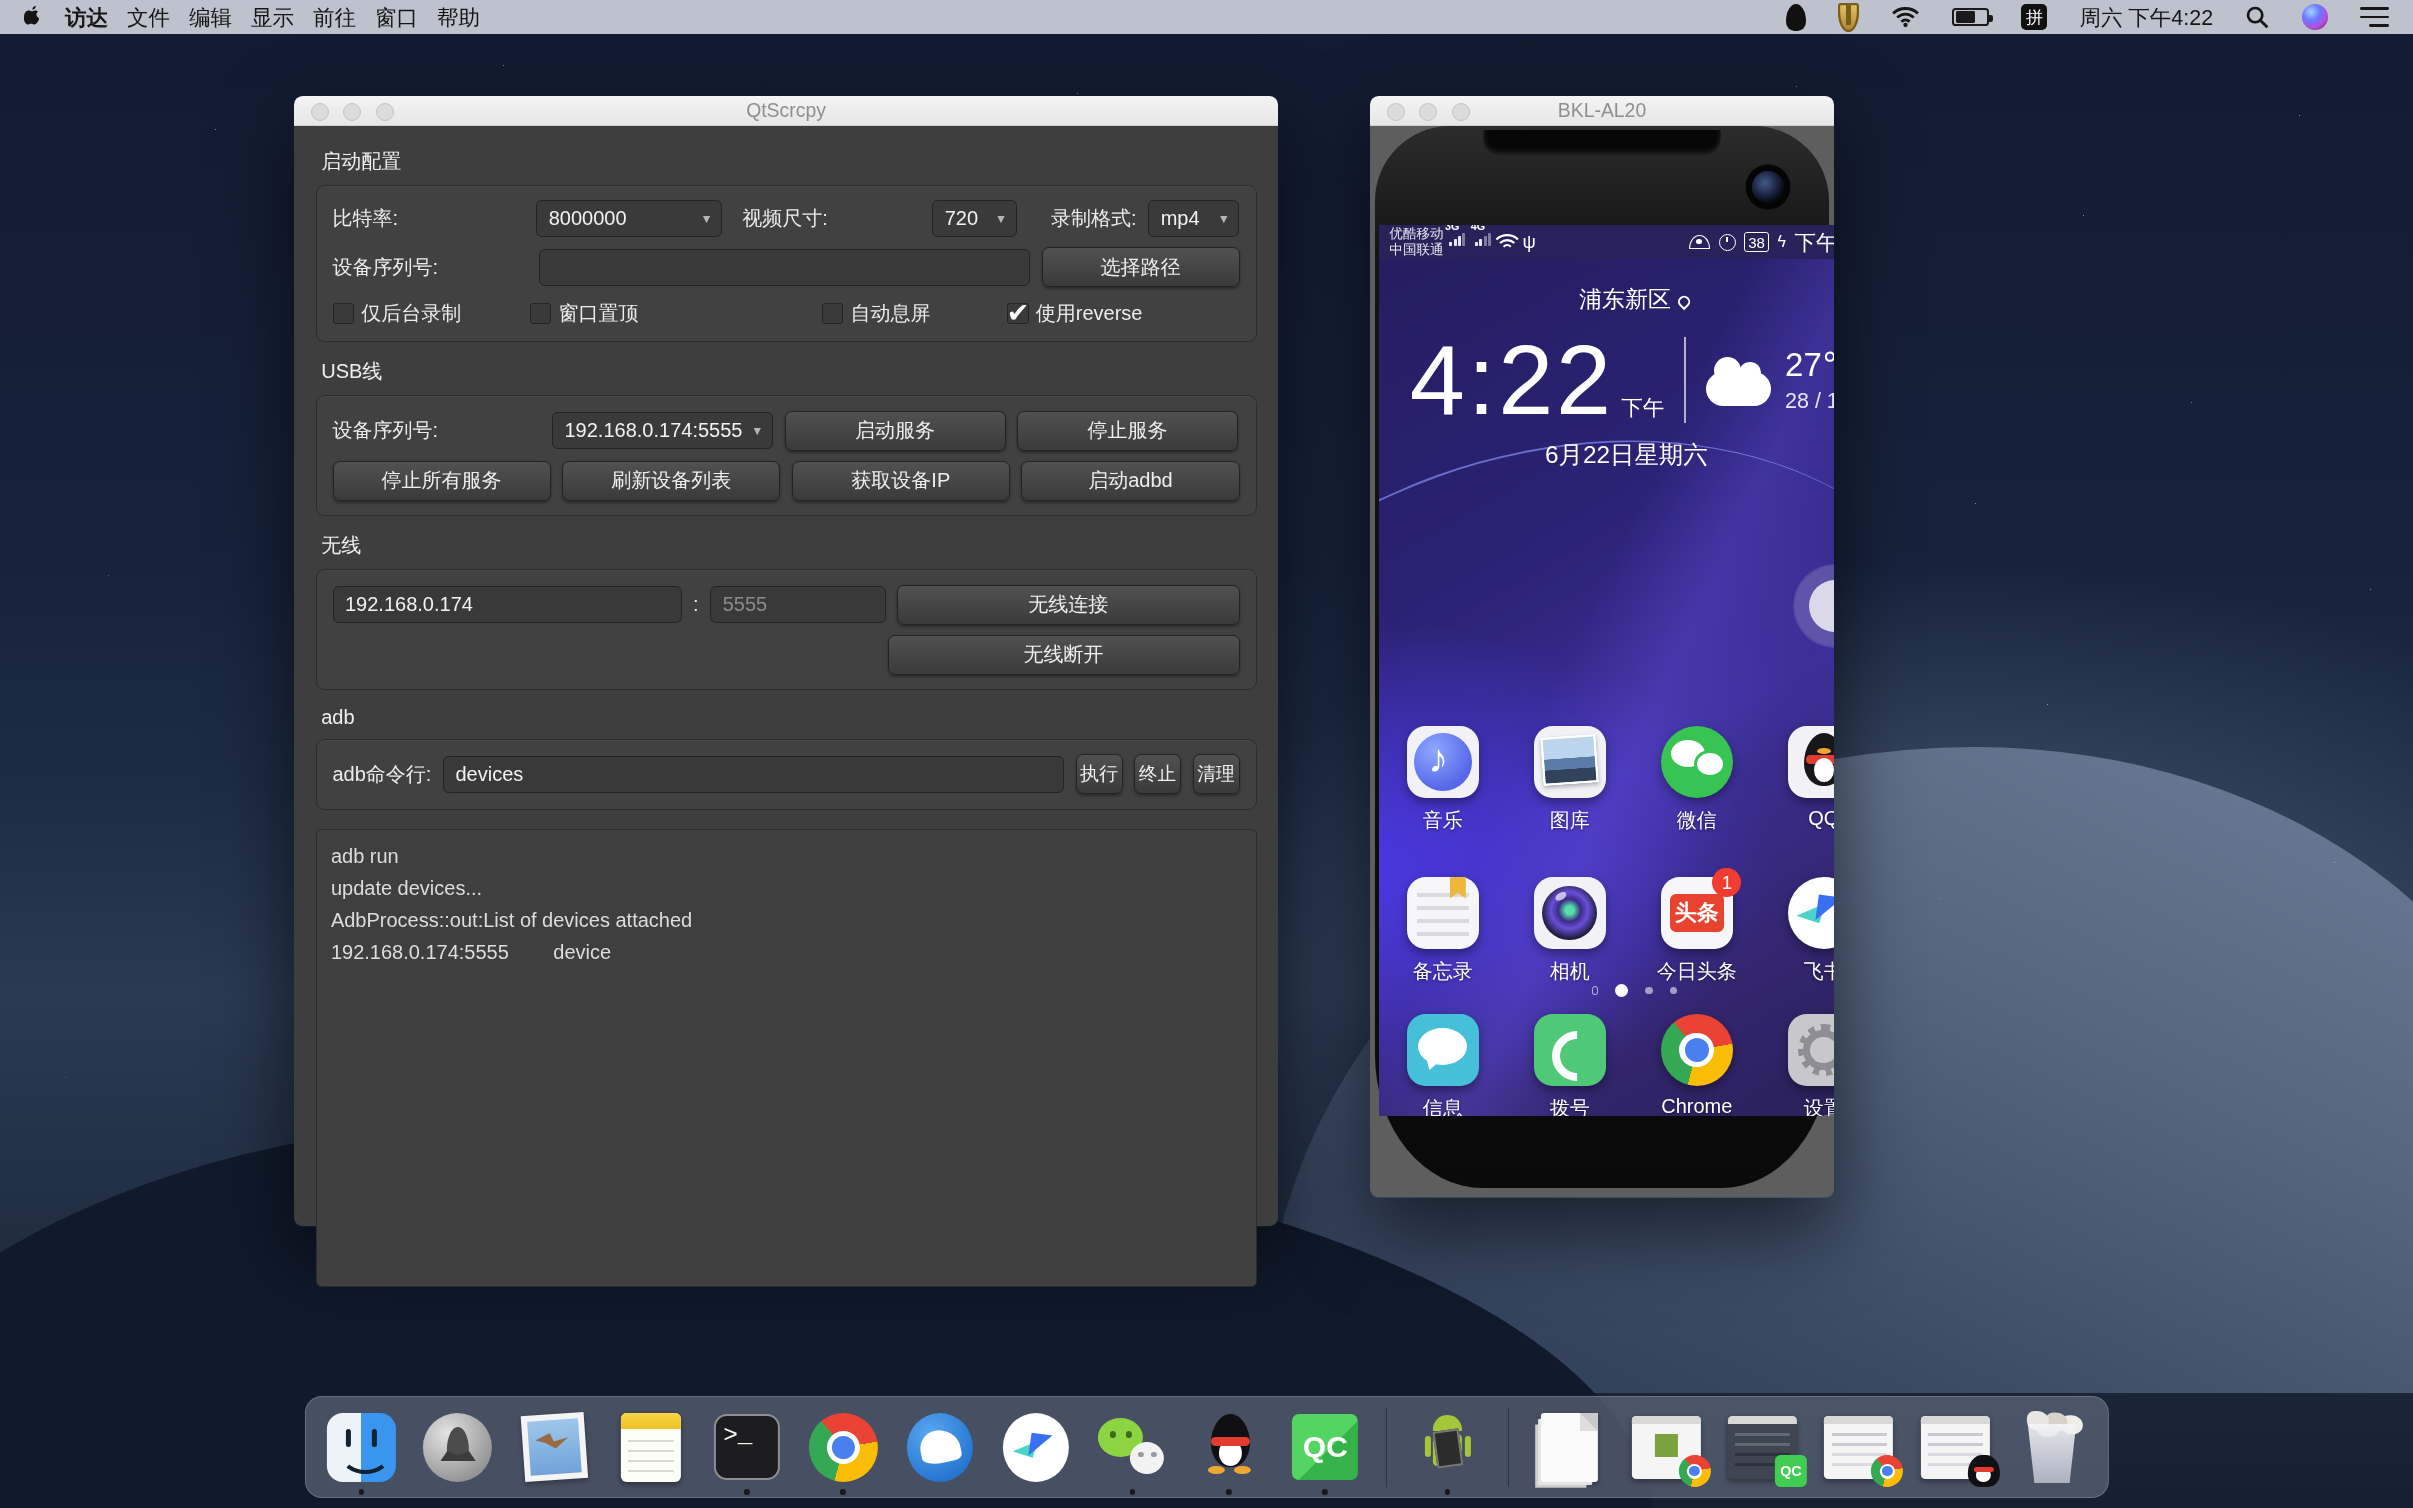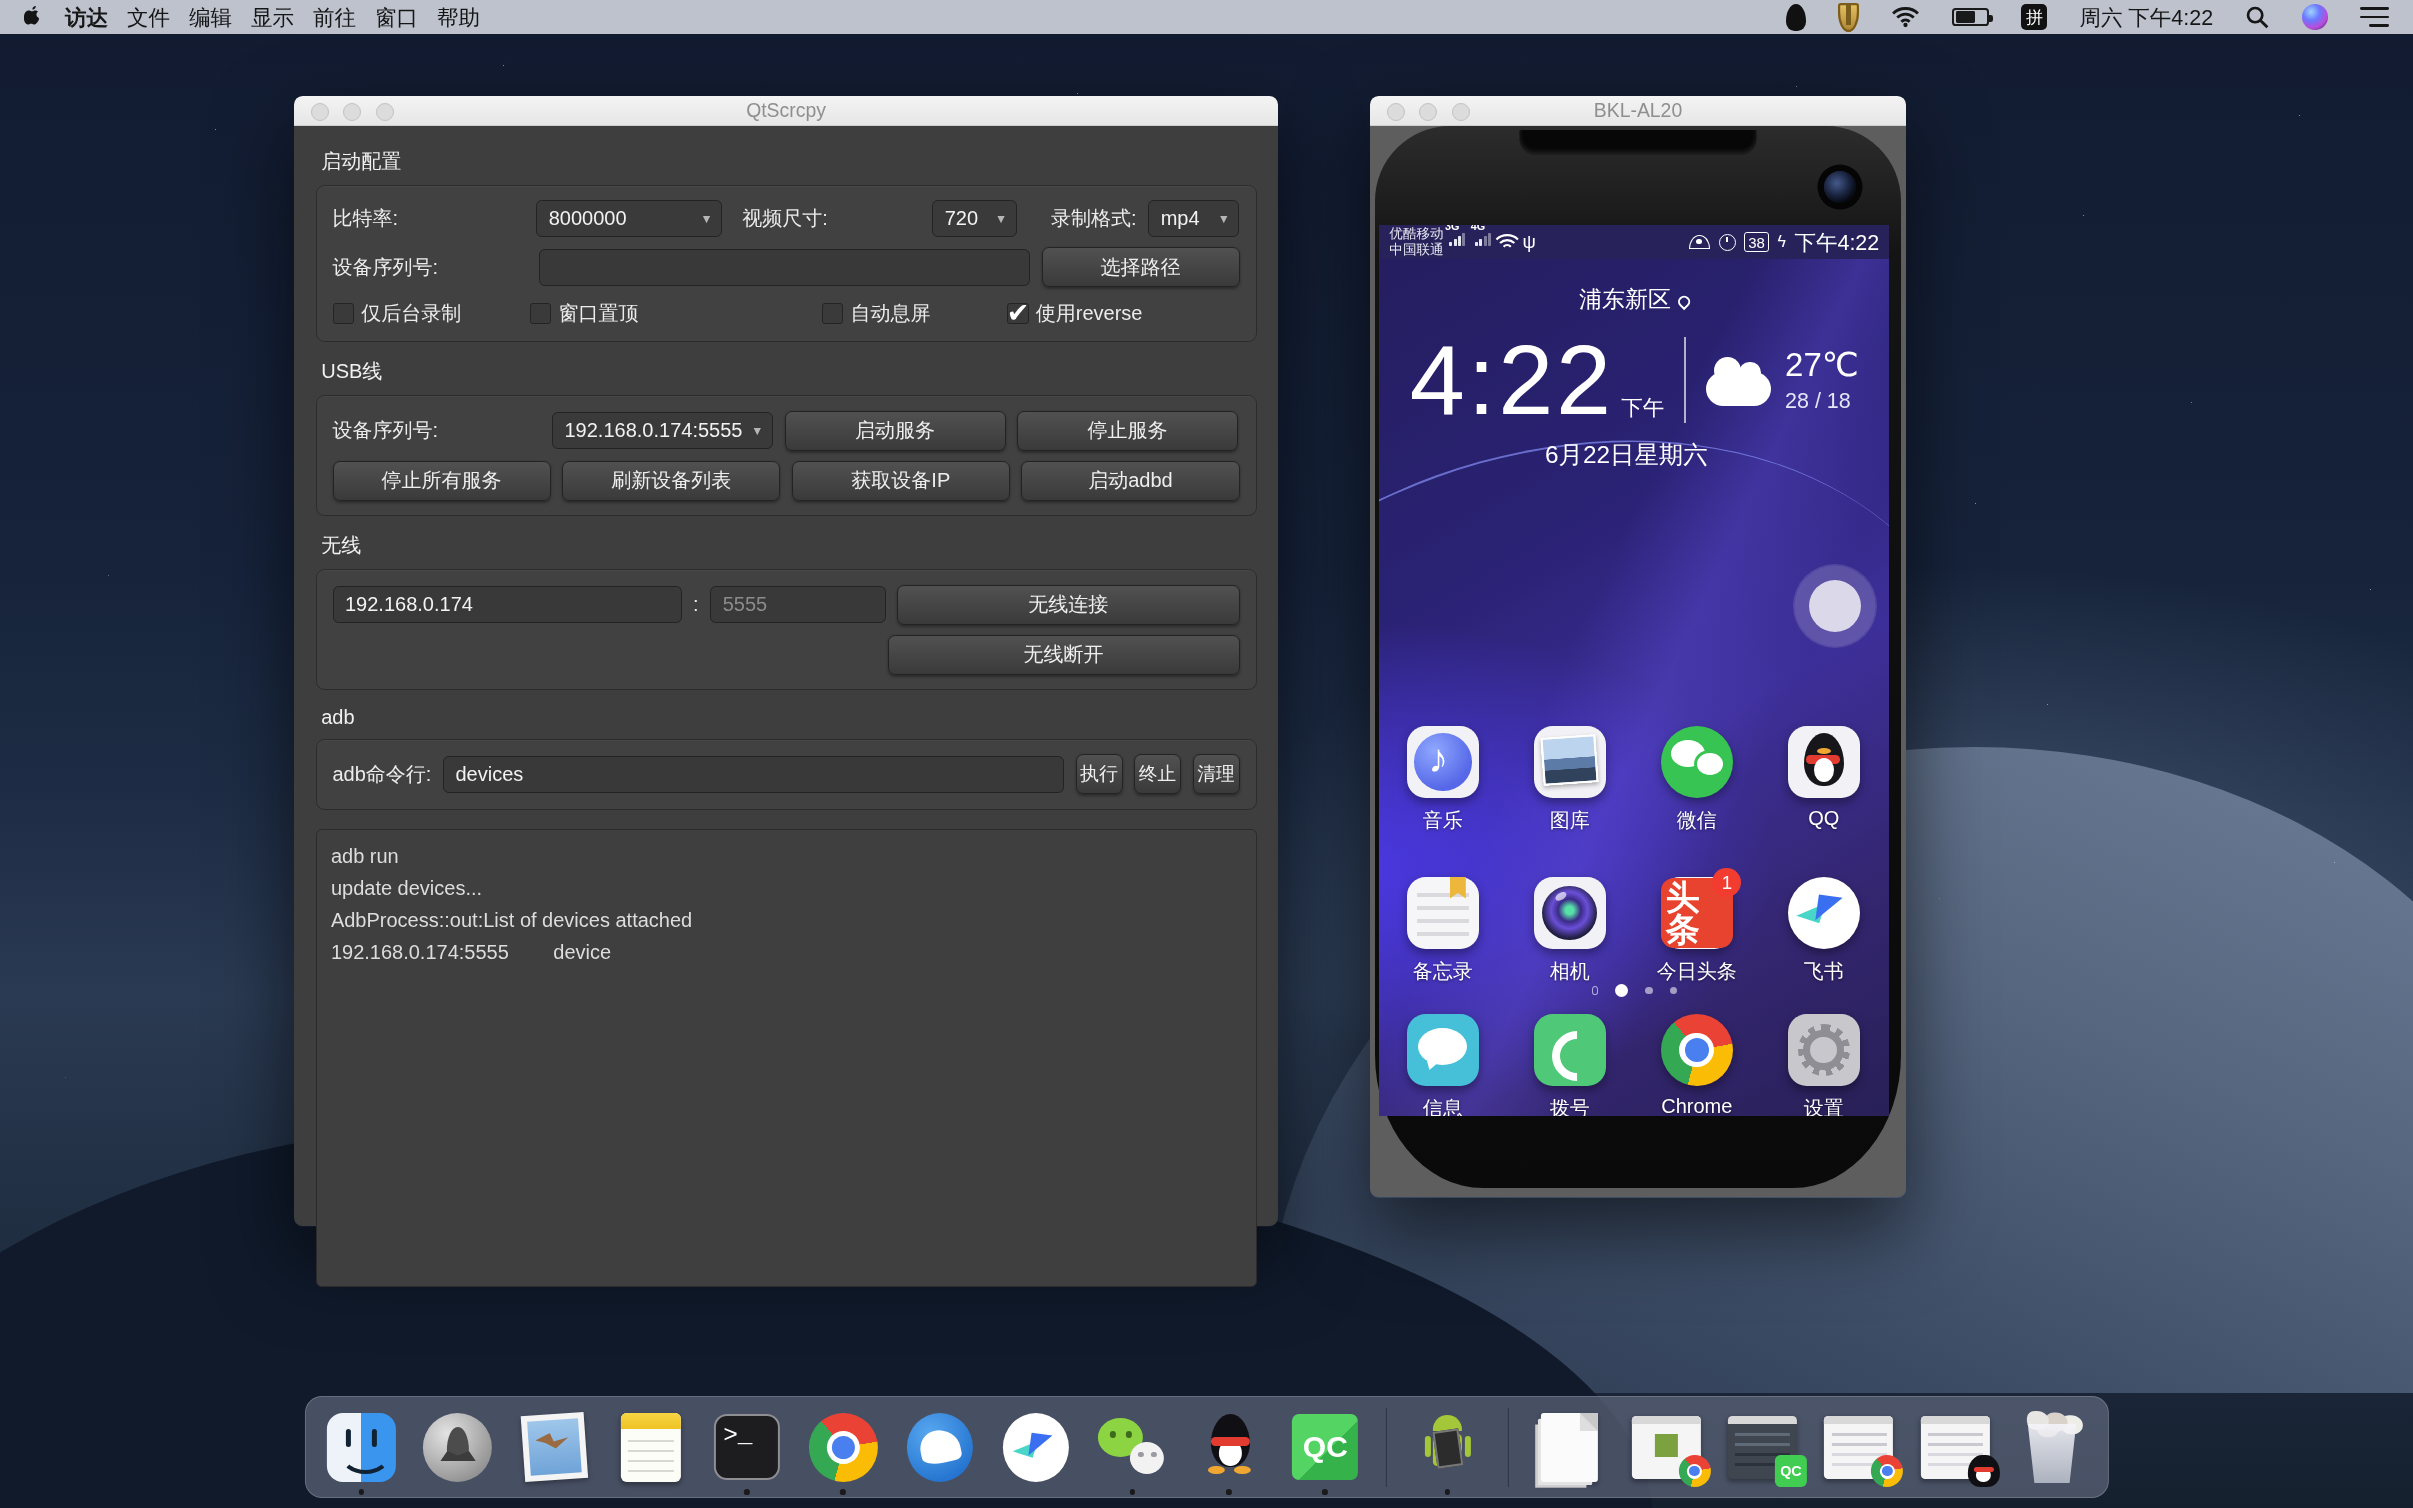--- a/index.html
+++ b/index.html
@@ -62,21 +62,21 @@
   .combo::after{content:"▼";position:absolute;right:8.6px;top:10.8px;font-size:12.2px;color:#b5b5b5;}
   .tinput{background:#393939;border:1.4px solid #232323;border-radius:5.7px;height:37px;display:flex;align-items:center;
     padding:0 11.5px;font-size:20px;color:#f2f2f2;white-space:nowrap;}
   .tinput.ph{color:#8b8b8b;}
   .cb{display:flex;align-items:center;gap:7.2px;}
   .cb .box{width:21.5px;height:21.5px;background:#3a3a3a;border:1.4px solid #242424;border-radius:2.9px;position:relative;}
   .cb.checked .box::after{content:"✔";position:absolute;left:-1.4px;top:-7.2px;color:#fff;font-size:27px;}
   .log{margin-top:18.7px;border:1.4px solid #2b2b2b;background:#3f3f3f;border-radius:5.7px;height:458px;padding:10px 14.4px;}
   .logline{font-size:20px;line-height:32px;color:#dddddd;white-space:pre;}
   
-  .phw{left:1370px;top:96px;width:536px;height:1102px;}
+  .phw{left:1370px;top:96px;width:464px;height:1102px;}
   .ph-body{background:#5e5e5e;height:1071px;border-radius:0 0 8.6px 8.6px;position:relative;overflow:hidden;}
   .bezel{position:absolute;left:5px;right:5px;top:0;bottom:8.6px;
     background:linear-gradient(#2c2c2c 0%,#141414 12%,#0d0d0d 60%,#0a0a0a 100%);
     border-radius:75px 75px 108px 108px/75px 75px 133px 133px;}
   .earpiece{position:absolute;top:4.3px;left:50%;transform:translateX(-50%);width:237px;height:24.4px;background:#070707;
     border-radius:0 0 16px 16px;box-shadow:inset 0 -2.9px 5.7px rgba(90,90,90,.35);}
   .fcam{position:absolute;top:45px;right:45px;width:32px;height:32px;border-radius:50%;
     background:radial-gradient(circle at 40% 38%, #44598a 0%, #1a2440 45%, #04060c 75%);box-shadow:0 0 0 6.5px #050505;}
   .screen{position:absolute;left:9.3px;top:99px;width:510px;height:891px;overflow:hidden;
     background:
@@ -134,21 +134,21 @@
   .qq-belly{position:absolute;left:26px;top:32px;width:20px;height:24.4px;background:#fff;border-radius:50%;}
   .qq-scarf{position:absolute;left:18.7px;top:29px;width:34px;height:8.6px;background:#e23b30;border-radius:4.3px;}
   .qq-beak{position:absolute;left:29px;top:21.5px;width:14.4px;height:6.5px;background:#f0a732;border-radius:50%;}
   .ic-memo{background:#f6f6f8;}
   .ic-memo::before{content:"";position:absolute;left:10px;top:16px;width:52px;height:4.3px;background:#d9d9de;box-shadow:0 13px 0 #d9d9de,0 26px 0 #d9d9de,0 39px 0 #d9d9de;}
   .ic-memo::after{content:"";position:absolute;right:13px;top:0;width:16px;height:21.5px;background:#edb73b;clip-path:polygon(0 0,100% 0,100% 100%,50% 74%,0 100%);}
   .ic-camera{background:#f2f2f6;}
   .ic-camera::before{content:"";position:absolute;inset:8.6px;border-radius:50%;background:radial-gradient(circle at 50% 45%,#57e0a8 0 10%,#3b2a86 28%,#6a4fd8 45%,#232046 68%,#11101f 100%);}
   .ic-camera::after{content:"";position:absolute;left:21.5px;top:16px;width:11.5px;height:7.2px;background:rgba(255,255,255,.65);border-radius:50%;transform:rotate(-30deg);}
   .ic-toutiao{background:#f6f6f8;display:flex;align-items:center;justify-content:center;}
-  .tt-txt{color:#e8432e;font-size:34px;font-weight:bold;border:2.9px solid #e8432e;border-radius:13px;padding:1.4px 2.9px;line-height:32px;background:#e8432e;color:#fff;}
+  .tt-txt{color:#e8432e;font-size:22px;font-weight:bold;border:2.9px solid #e8432e;border-radius:6px;padding:1.4px 2.9px;line-height:32px;background:#e8432e;color:#fff;}
   .ic-feishu{background:#fff;border-radius:50%;}
   .fs-w1{position:absolute;left:11.5px;top:21.5px;width:0;height:0;border-left:24.4px solid transparent;border-bottom:21.5px solid #49d6c9;transform:rotate(18deg);}
   .fs-w2{position:absolute;left:29px;top:18.7px;width:0;height:0;border-right:24.4px solid transparent;border-top:26px solid #3a6ff2;transform:rotate(8deg);}
   .pagedots{position:absolute;top:759px;left:0;width:510px;display:flex;justify-content:center;align-items:center;gap:17px;}
   .pd{width:7.2px;height:7.2px;border-radius:50%;background:rgba(255,255,255,.55);}
   .pd.bulb{background:transparent;border:1.4px solid rgba(255,255,255,.6);width:6.5px;height:8.6px;border-radius:50% 50% 40% 40%;}
   .pd.active{width:13px;height:13px;background:#fff;}
   .ic-msg{background:#46c0d8;}
   .ic-msg::before{content:"";position:absolute;left:11.5px;top:14.4px;width:49px;height:37px;background:#fff;border-radius:50%;}
   .ic-msg::after{content:"";position:absolute;left:16px;top:45px;width:0;height:0;border:7.2px solid transparent;border-top:11.5px solid #fff;transform:rotate(18deg);}

